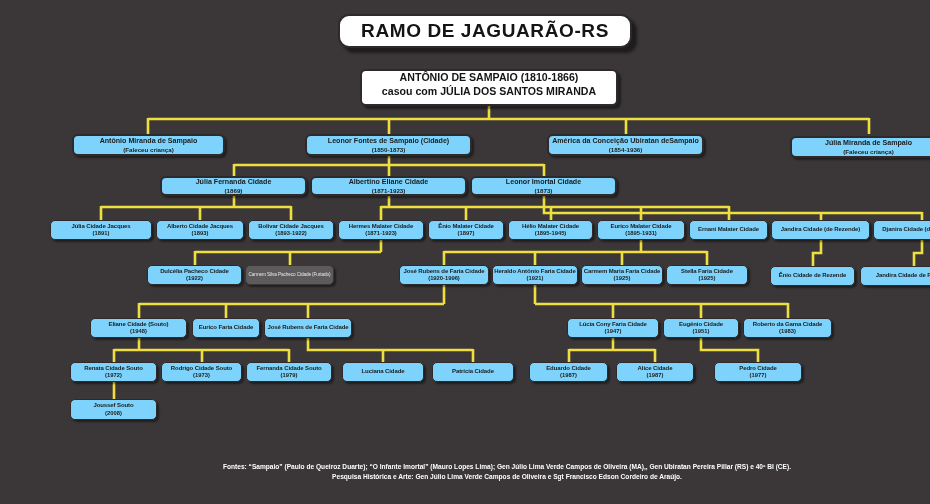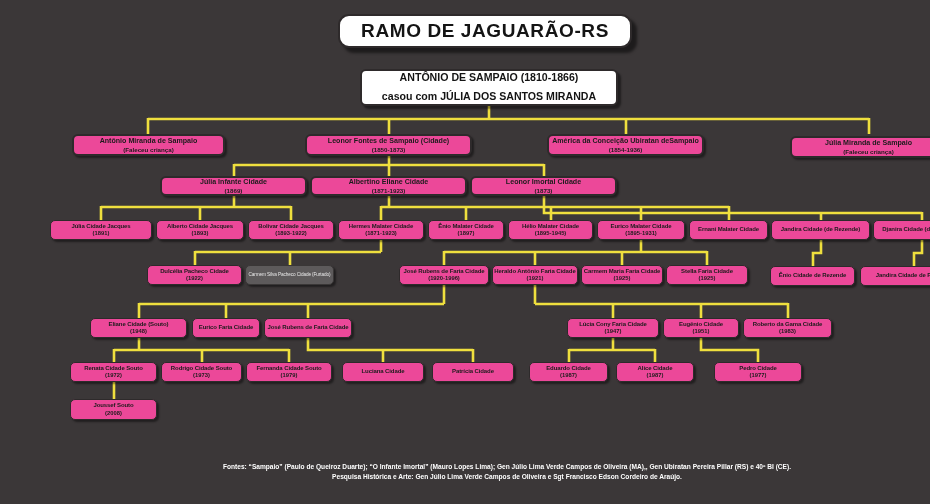--- a/index.html
+++ b/index.html
@@ -10,21 +10,21 @@
     overflow:hidden;
   }
   #stage {
     position:relative;
     width:930px; height:504px;
     overflow:hidden;
   }
   #edges { position:absolute; left:0; top:0; width:930px; height:504px; z-index:1; }
   .node {
     position:absolute;
-    background:#ec4899;
+    background:#7dd3fc;
     border:1.6px solid #2e2a2b;
     border-radius:5px;
     display:flex; flex-direction:column;
     align-items:center; justify-content:center;
     text-align:center;
     box-shadow:2px 2px 2px rgba(0,0,0,.45);
     z-index:2;
     padding:0 1px;
     overflow:hidden;
   }
@@ -42,21 +42,21 @@
     position:absolute; left:296px; top:14px; width:294px; height:34px;
     background:#ffffff; border:2.6px solid #2e2a2b; border-radius:11px;
     display:flex; align-items:center; justify-content:center;
     font-weight:bold; font-size:19px; letter-spacing:.6px; color:#141414;
     box-shadow:5px 5px 3px rgba(0,0,0,.5);
     z-index:3;
   }
   #root-box {
     position:absolute; left:318px; top:69px; width:258px; height:37px;
     background:#ffffff; border:2.2px solid #2e2a2b; border-radius:6px;
-    display:flex; flex-direction:column; align-items:center; justify-content:space-between;
+    display:flex; flex-direction:column; align-items:center; justify-content:flex-start;
     text-align:center; box-shadow:3px 3px 2px rgba(0,0,0,.45); z-index:3;
   }
   #root-box .rl { font-weight:bold; font-size:10.6px; line-height:1.3; color:#141414; white-space:nowrap; }
   #footer {
     position:absolute; left:0; top:462px; width:930px;
     text-align:center; color:#ffffff; font-weight:bold;
     font-size:6.6px; line-height:1.55; z-index:3;
   }
 </style>
 </head>
@@ -149,21 +149,21 @@
       </div>
       <div class="node lg" style="left: 505px; top: 134px; width: 157px; height: 22px;">
         <div class="nm">América da Conceição Ubiratan deSampaio</div>
         <div class="dt">(1854-1936)</div>
       </div>
       <div class="node lg" style="left: 748px; top: 136px; width: 157px; height: 22px;">
         <div class="nm">Júlia Miranda de Sampaio</div>
         <div class="dt">(Faleceu criança)</div>
       </div>
       <div class="node lg" style="left: 118px; top: 176px; width: 147px; height: 20px;">
-        <div class="nm">Júlia Infante Cidade</div>
+        <div class="nm">Júlia Fernanda Cidade</div>
         <div class="dt">(1869)</div>
       </div>
       <div class="node lg" style="left: 268px; top: 176px; width: 157px; height: 20px;">
         <div class="nm">Albertino Eliane Cidade</div>
         <div class="dt">(1871-1923)</div>
       </div>
       <div class="node lg" style="left: 428px; top: 176px; width: 147px; height: 20px;">
         <div class="nm">Leonor Imortal Cidade</div>
         <div class="dt">(1873)</div>
       </div>

